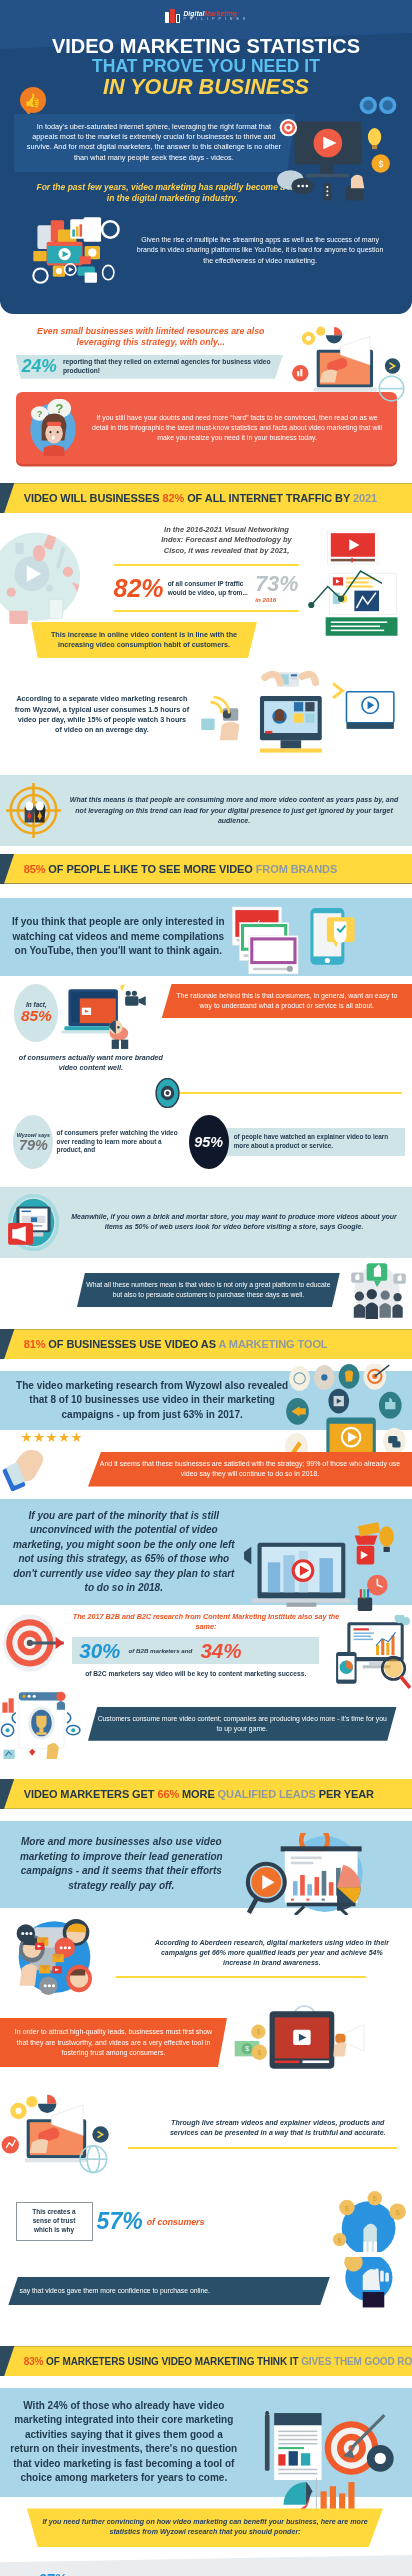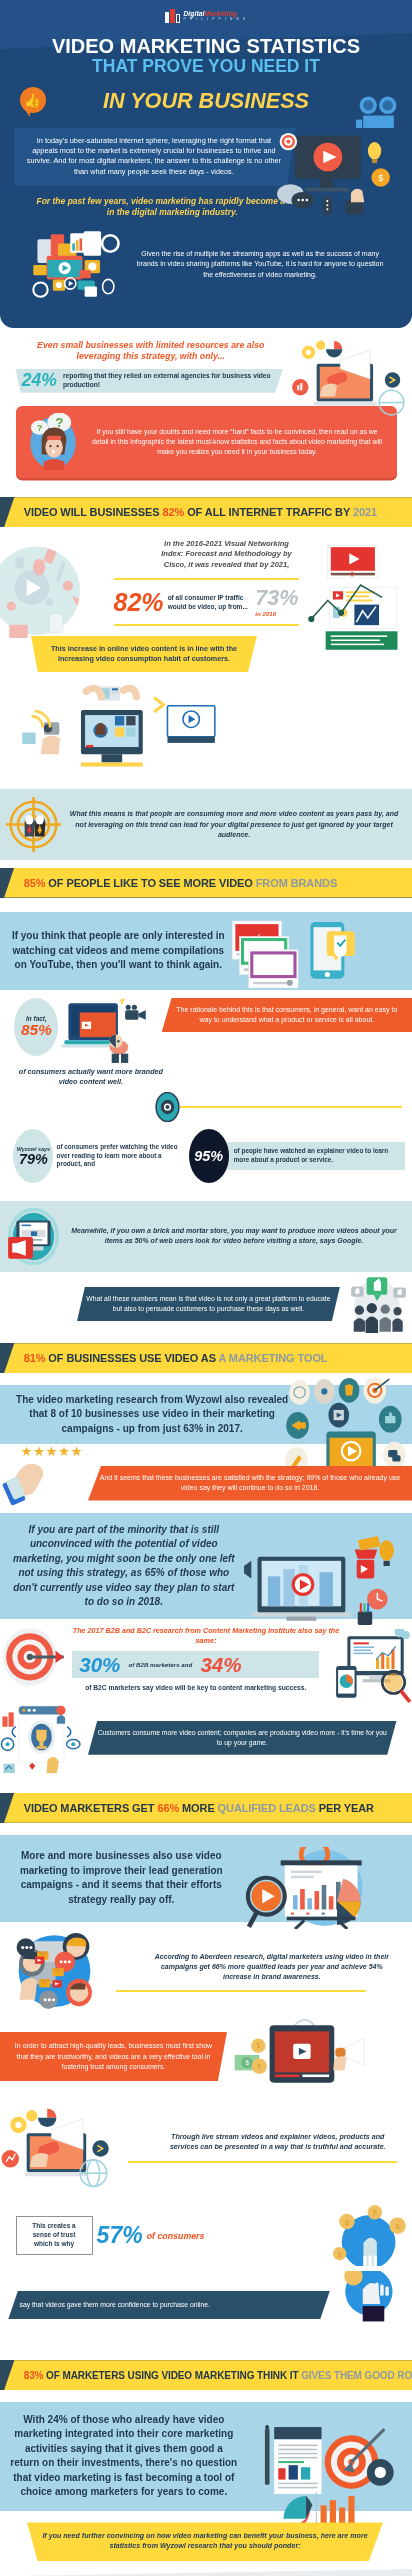--- a/index.html
+++ b/index.html
@@ -58,21 +58,21 @@
   .ht-l1 {
     font-size: 20px; font-weight: bold; color: #ffffff;
     letter-spacing: 0px; line-height: 1.0;
   }
   .ht-l2 {
     font-size: 17.5px; font-weight: bold; color: #5bc0f0;
     line-height: 1.05; margin-top: 1px;
   }
   .ht-l3 {
     font-size: 21.6px; font-weight: bold; color: #ffd24d;
-    line-height: 1.0; margin-top: 15px; font-style: italic;
+    line-height: 1.0; margin-top: 1px; font-style: italic;
   }
   .thumb-bubble {
     position: absolute; left: 19.6px; top: 87px; z-index: 4;
     width: 26px; height: 26px; border-radius: 50%;
     background: #f07c22;
     display: flex; align-items: center; justify-content: center;
     font-size: 13.4px; color: #fff;
   }
   .thumb-bubble:after {
     content:""; position:absolute; bottom:-4.1px; left:5.2px;
@@ -253,21 +253,21 @@
 
   .pct-row { display: flex; align-items: center; gap: 3.1px; padding: 7.2px 7.2px 7.2px 13.4px; }
   .oval-stat {
     width: 40px; height: 54px; border-radius: 50%; flex: none;
     display: flex; flex-direction: column; align-items: center; justify-content: center;
   }
   .oval-stat.pale { background: #cfe4e6; }
   .oval-stat.teal { background: #0f172a; }
   .oval-stat .cap { font-size: 5.4px; font-style: italic; font-weight: bold; color: #223b4f; }
   .oval-stat .num { font-size: 14.4px; font-weight: bold; font-style: italic; line-height: 1; }
-  .oval-stat.pale .num { color: #0f172a; }
+  .oval-stat.pale .num { color: #737373; }
   .oval-stat.teal .num { color: #ffffff; }
   .pct-row .d { font-size: 6.4px; font-weight: bold; line-height: 1.35; color: #223b4f; }
   .teal-bg-box { background: #cfe4e6; padding: 5.2px 6.2px 5.2px 17.5px; margin-left: -15.5px; }
 
   .dark-slab {
     background: #2a5069; color: #fff; padding: 7.2px 9.3px;
     font-size: 6.8px; line-height: 1.45; text-align: center;
     clip-path: polygon(3% 0, 100% 0, 97% 100%, 0 100%);
     margin: 5.2px 46px 5.2px 90px;
   }
@@ -516,20 +516,21 @@
           <span class="grey73">73%</span>
           <span class="in2016">in 2016</span>
         </span>
       </div>
       <div style="height:2.1px;background:#ffd83b;margin:6.2px 0 0 0;"></div>
     </div>
 
     <div class="yellow-slab">This increase in online video content is in line with the increasing video consumption habit of customers.</div>
 
     <div class="two-col">
+      <div class="tx">According to a separate video marketing research from Wyzowl, a typical user consumes 1.5 hours of video per day, while 15% of people watch 3 hours of video on an average day.</div>
       <div class="ar">
         <svg width="206" height="93" viewBox="0 0 400 180">
           <rect x="130" y="52" width="120" height="86" rx="4" fill="#2e4a5e"></rect>
           <rect x="138" y="62" width="104" height="62" fill="#bfe0f0"></rect>
           <circle cx="168" cy="92" r="14" fill="#2a6fa8"></circle>
             <path d="M160 82 q8 -10 16 0 l2 18 h-20 z" fill="#6b4230"></path>
           <rect x="196" y="64" width="18" height="18" fill="#2a6fa8"></rect>
             <rect x="218" y="64" width="18" height="18" fill="#3b4a58"></rect>
           <rect x="196" y="86" width="18" height="18" fill="#ffd24d"></rect>
             <rect x="218" y="86" width="18" height="18" fill="#9fd4de"></rect>
@@ -895,21 +896,21 @@
   <div class="banner-wrap">
     <div class="banner">
       <h2>
         <span>VIDEO MARKETERS GET </span><span class="pct">66%</span><span> MORE </span><span class="grey">QUALIFIED LEADS</span><span> PER YEAR</span>
       </h2>
     </div>
   </div>
 
   <div style="position:relative;">
     <div style="height:12.4px;background:#fff;"></div>
-    <div class="pale-strip" style="padding:12.4px 10.3px;">
+    <div class="pale-strip" style="padding:12.4px 10.3px;font-style:italic;">
       <div class="tx" style="flex:0 0 222px;">More and more businesses also use video marketing to improve their lead generation campaigns - and it seems that their efforts strategy really pay off.</div>
       <div class="ar">
         <svg width="155" height="82" viewBox="0 0 300 160">
           <circle cx="170" cy="80" r="74" fill="#7fc3e8"></circle>
           <circle cx="150" cy="14" r="26" fill="none" stroke="#f0722a" stroke-width="9"></circle>
           <rect x="84" y="26" width="158" height="10" fill="#2e3f50"></rect>
           <rect x="92" y="36" width="142" height="100" fill="#fff"></rect>
           <rect x="104" y="46" width="60" height="5" fill="#cfd6db"></rect>
             <rect x="104" y="56" width="44" height="5" fill="#cfd6db"></rect>
           <rect x="108" y="94" width="9" height="28" fill="#7fb6dd"></rect>

